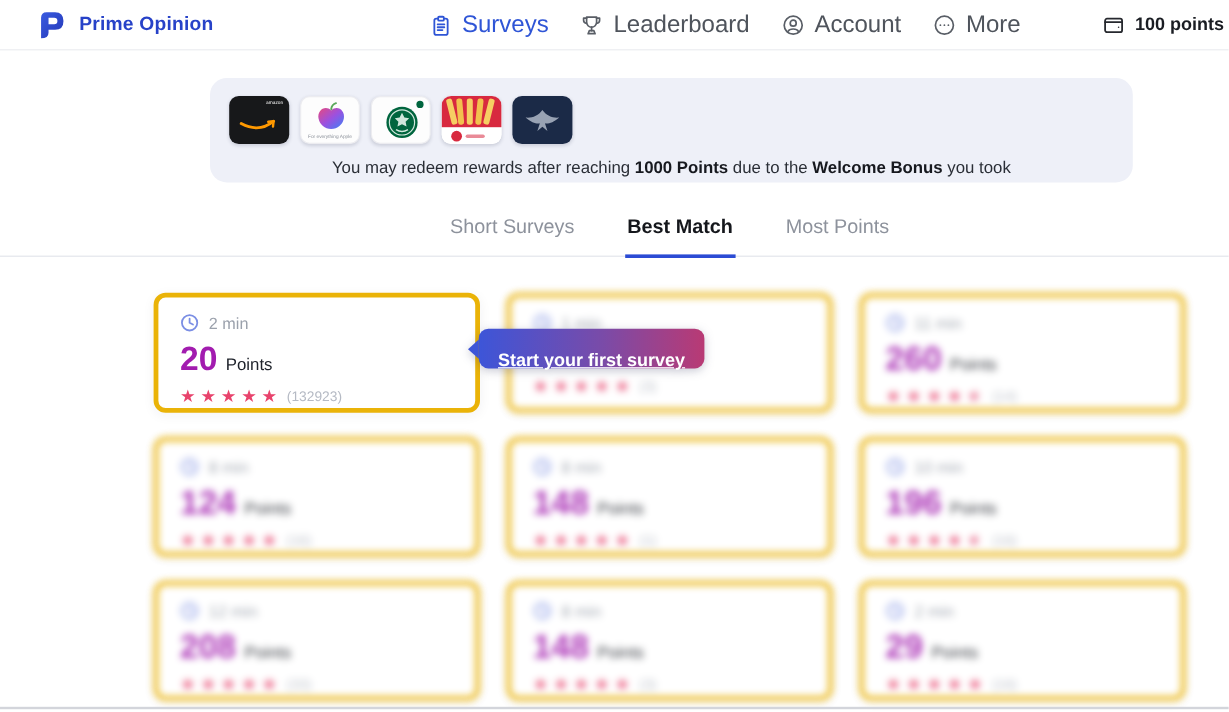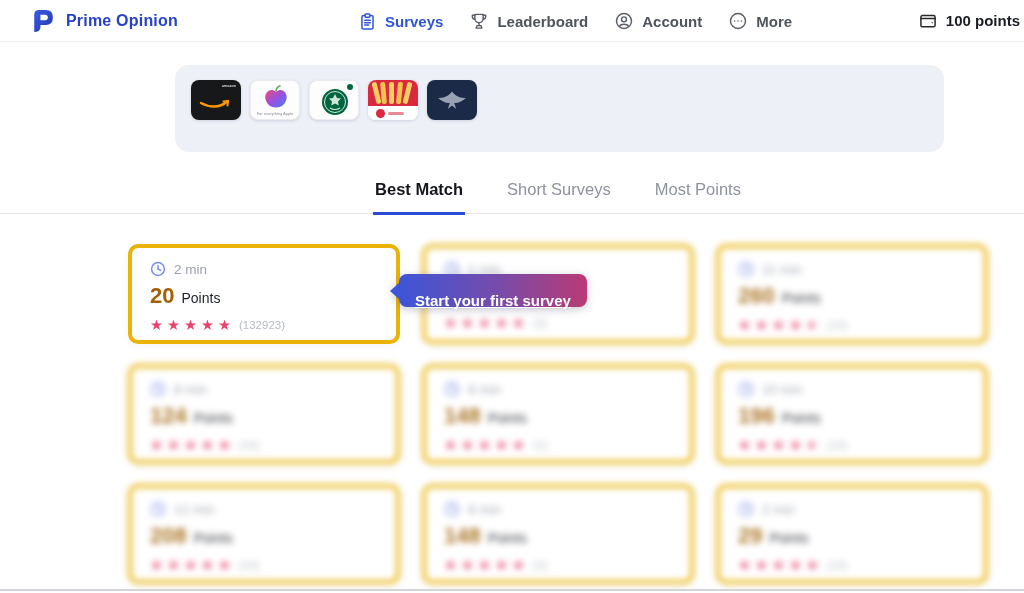--- a/index.html
+++ b/index.html
@@ -10,21 +10,21 @@
   }
   
   .app-header{
     display:flex; align-items:center; height:42px;
     border-bottom:1px solid #ECEDF1; padding:0 4px 0 28px; position:relative;
   }
   .brand-logo{ display:flex; align-items:center; gap:10px; }
   .brand-name{ font-size:16px; font-weight:700; color:#2742C8; letter-spacing:.2px; }
   .main-nav{ position:absolute; left:358px; top:0; height:42px; display:flex; align-items:center; gap:26px; }
   .nav-item{ display:flex; align-items:center; gap:8px; cursor:pointer; }
-  .nav-item .nav-label{ font-size:15px; color:#4F545C; font-weight:700; }
+  .nav-item .nav-label{ font-size:20px; color:#4F545C; font-weight:400; }
   .nav-item.active .nav-label{ color:#2F55D6; }
   .points-widget{ margin-left:auto; display:flex; align-items:center; gap:8px; }
   .points-balance{ font-size:15px; font-weight:700; color:#1A1D23; }
   
   .reward-banner{
     position:relative; margin:23px 0 0 175px; width:769px; height:87px;
     background:#EEF0F8; border-radius:14px; padding:15px 16px 0 16px;
   }
   .brand-row{ display:flex; gap:9px; align-items:center; }
   .brand-card{
@@ -71,21 +71,21 @@
   }
   .survey-card{
     width:272px; height:100px; background:#fff; border:4px solid #eab308;
     border-radius:10px; box-shadow:0 2px 10px rgba(30,35,60,.05);
     padding:13px 18px; cursor:pointer;
   }
   .survey-card.blurred{ filter:blur(3px); opacity:.88; }
   .time-row{ display:flex; align-items:center; gap:8px; }
   .time-label{ font-size:13.5px; color:#9BA1AC; }
   .points-row{ display:flex; align-items:baseline; margin-top:6px; min-height:24px; }
-  .points-value{ font-size:22px; font-weight:800; color:#a16207; }
+  .points-value{ font-size:28px; font-weight:800; color:#a21caf; }
   .points-unit{ font-size:14px; font-weight:500; color:#20242C; margin-left:7px; }
   .rating-row{ display:flex; align-items:center; margin-top:7px; }
   .star{ color:#E8436C; font-size:14.5px; margin-right:4px; line-height:1; }
   .star.half{ color:#F3BECC; position:relative; display:inline-block; }
   .star.half::before{ content:'★'; position:absolute; left:0; top:0; width:55%; overflow:hidden; color:#E8436C; }
   .review-count{ font-size:11.5px; color:#B5BAC4; margin-left:4px; }
   
   .first-survey-tooltip{
     position:absolute; left:262px; top:30px; display:flex; align-items:center; z-index:5;
     filter:drop-shadow(0 2px 4px rgba(30,35,80,.25));
@@ -224,25 +224,26 @@
         <span class="fries-badge"></span>
         <span class="fries-bar"></span>
       </div>
     </div>
     <div class="brand-card eagle">
       <svg width="36" height="28" viewBox="0 0 50 40">
         <path fill="#98A2B3" d="M25 8 C20 15 12 18 5 17 C12 23 18 25 22 24 L19 33 L25 28 L31 33 L28 24 C32 25 38 23 45 17 C38 18 30 15 25 8 Z"></path>
       </svg>
     </div>
   </div>
+  <p class="redeem-message"><span>You may redeem rewards after reaching </span><b>1000 Points</b><span> due to the </span><b>Welcome Bonus</b><span> you took</span></p>
 </section>
 
 <div class="tab-bar">
+  <div class="tab">Short Surveys</div>
   <div class="tab active">Best Match</div>
-  <div class="tab">Short Surveys</div>
   <div class="tab">Most Points</div>
 </div>
 
 <div class="survey-grid">
   <div class="first-survey-tooltip">
     <span class="tooltip-arrow"></span>
     <span class="tooltip-body">Start your first survey</span>
   </div>
 
   <div class="survey-card">

